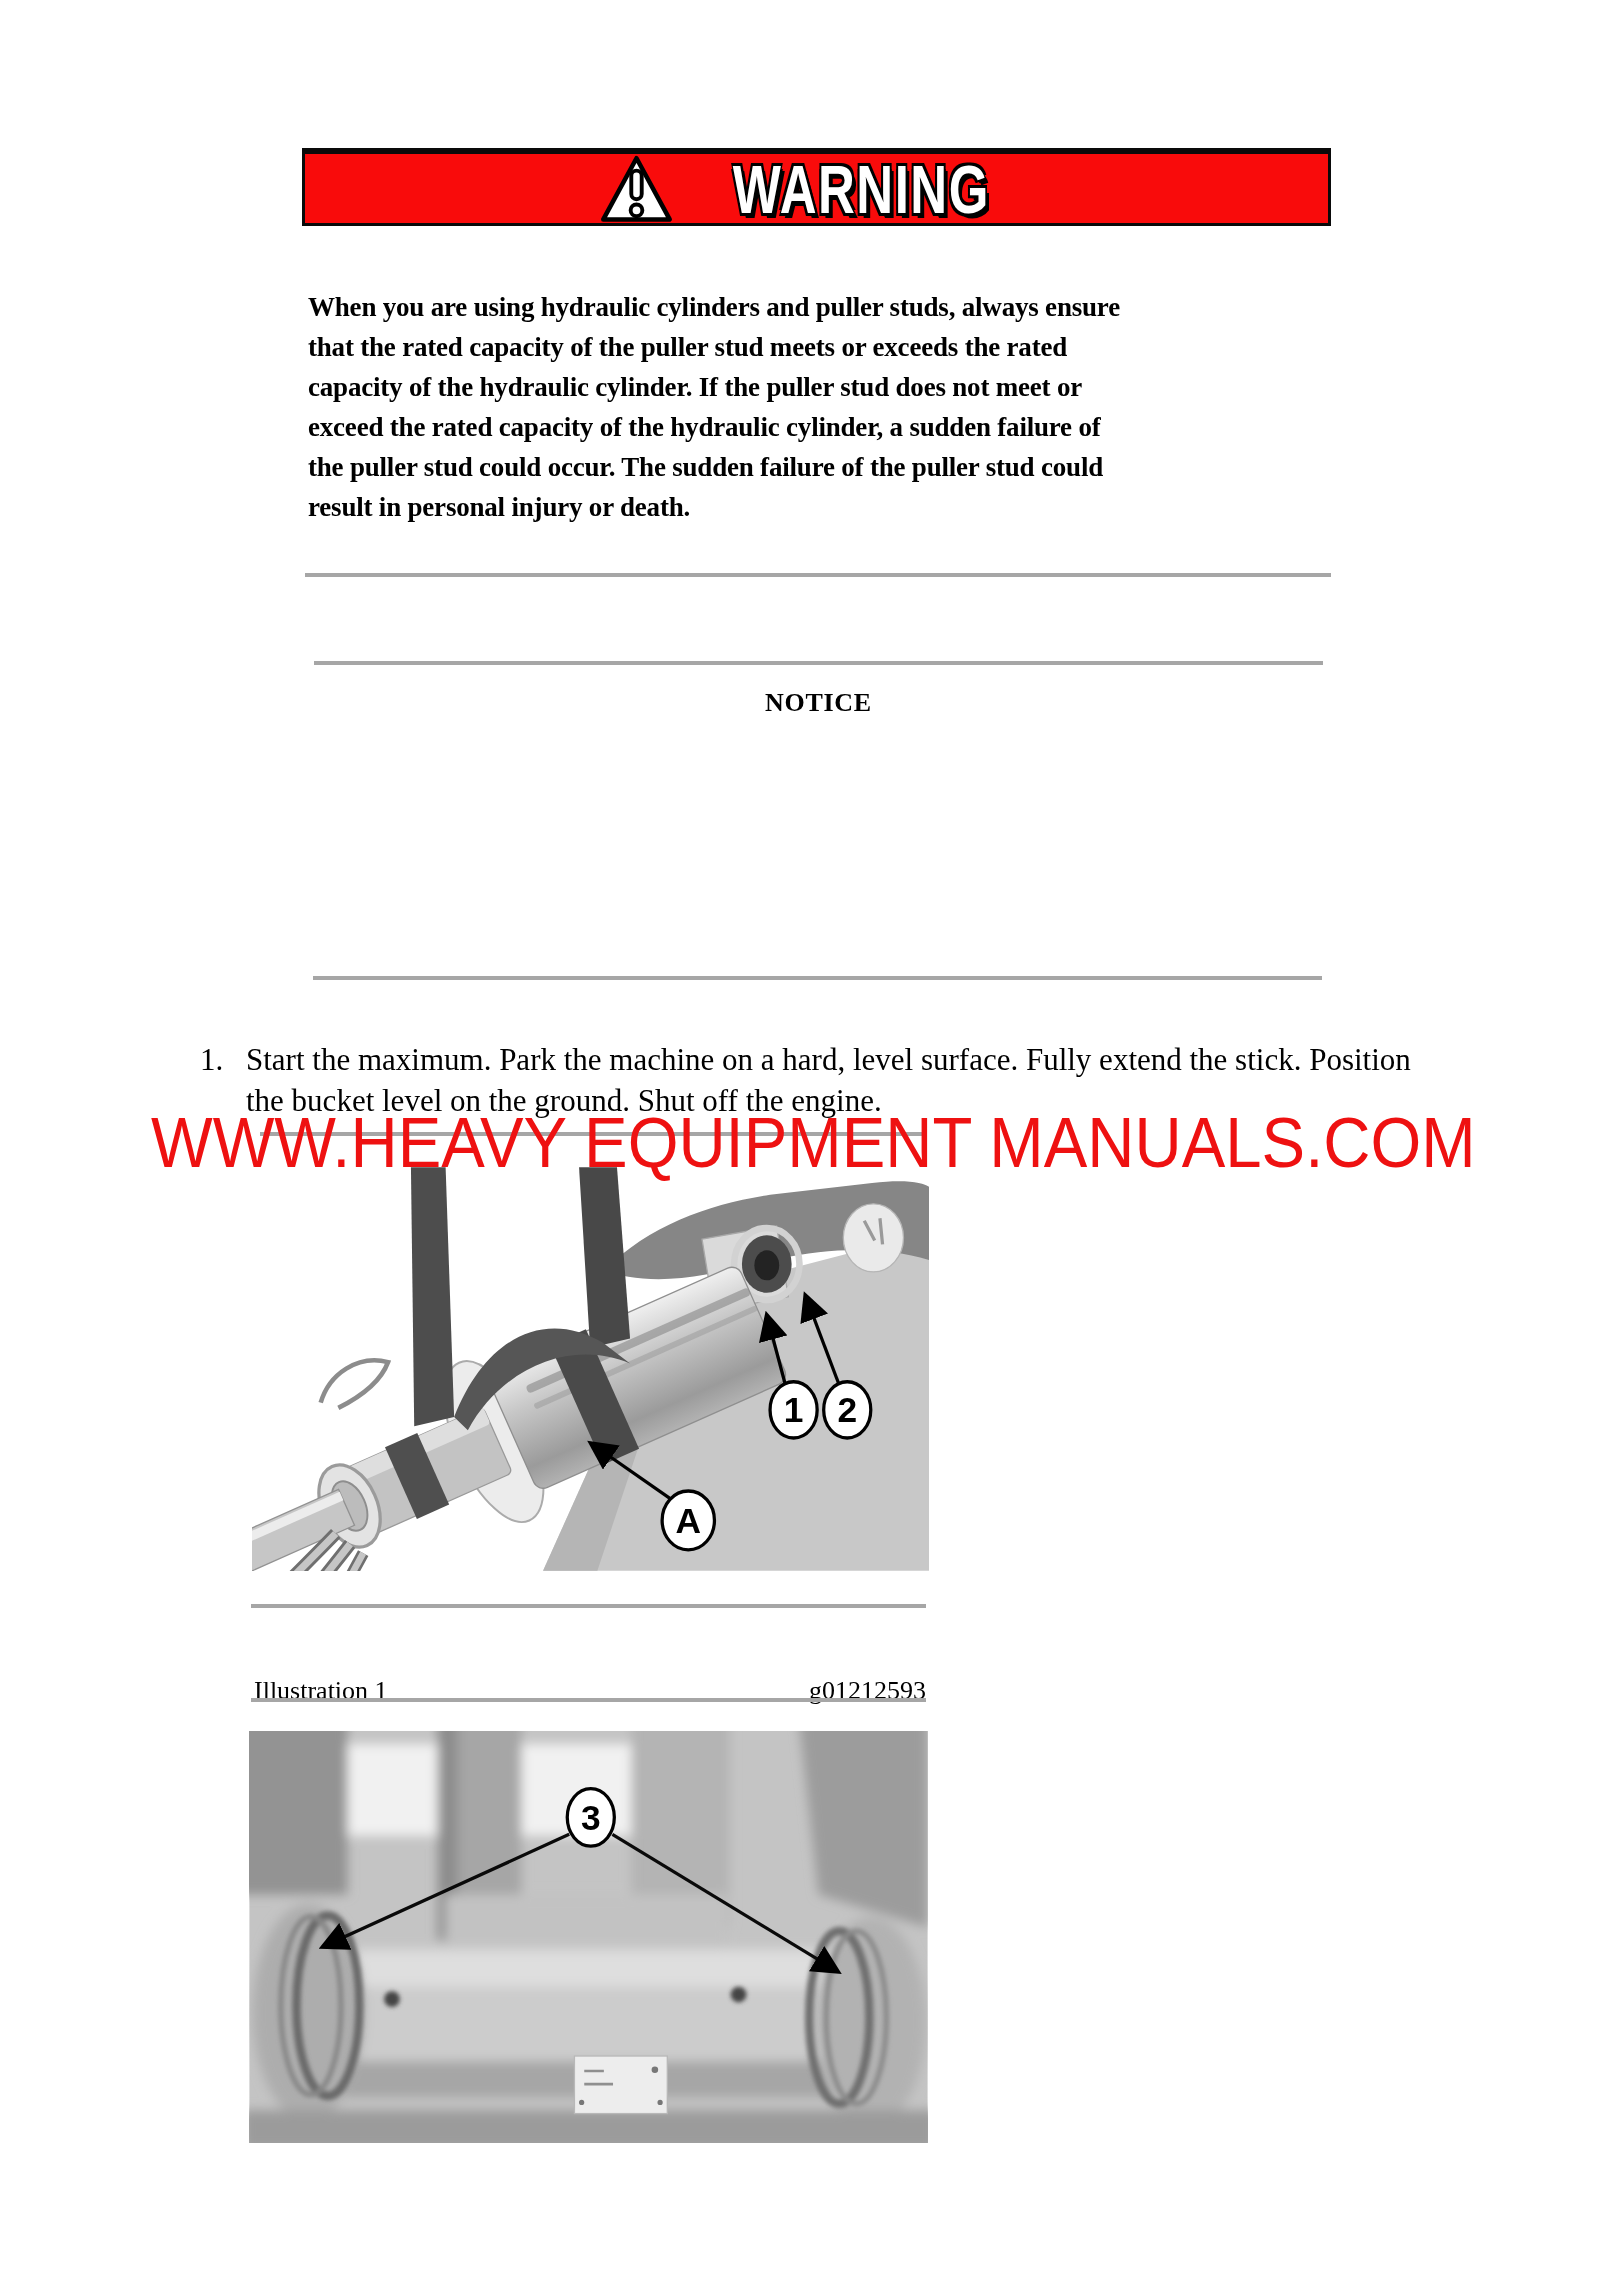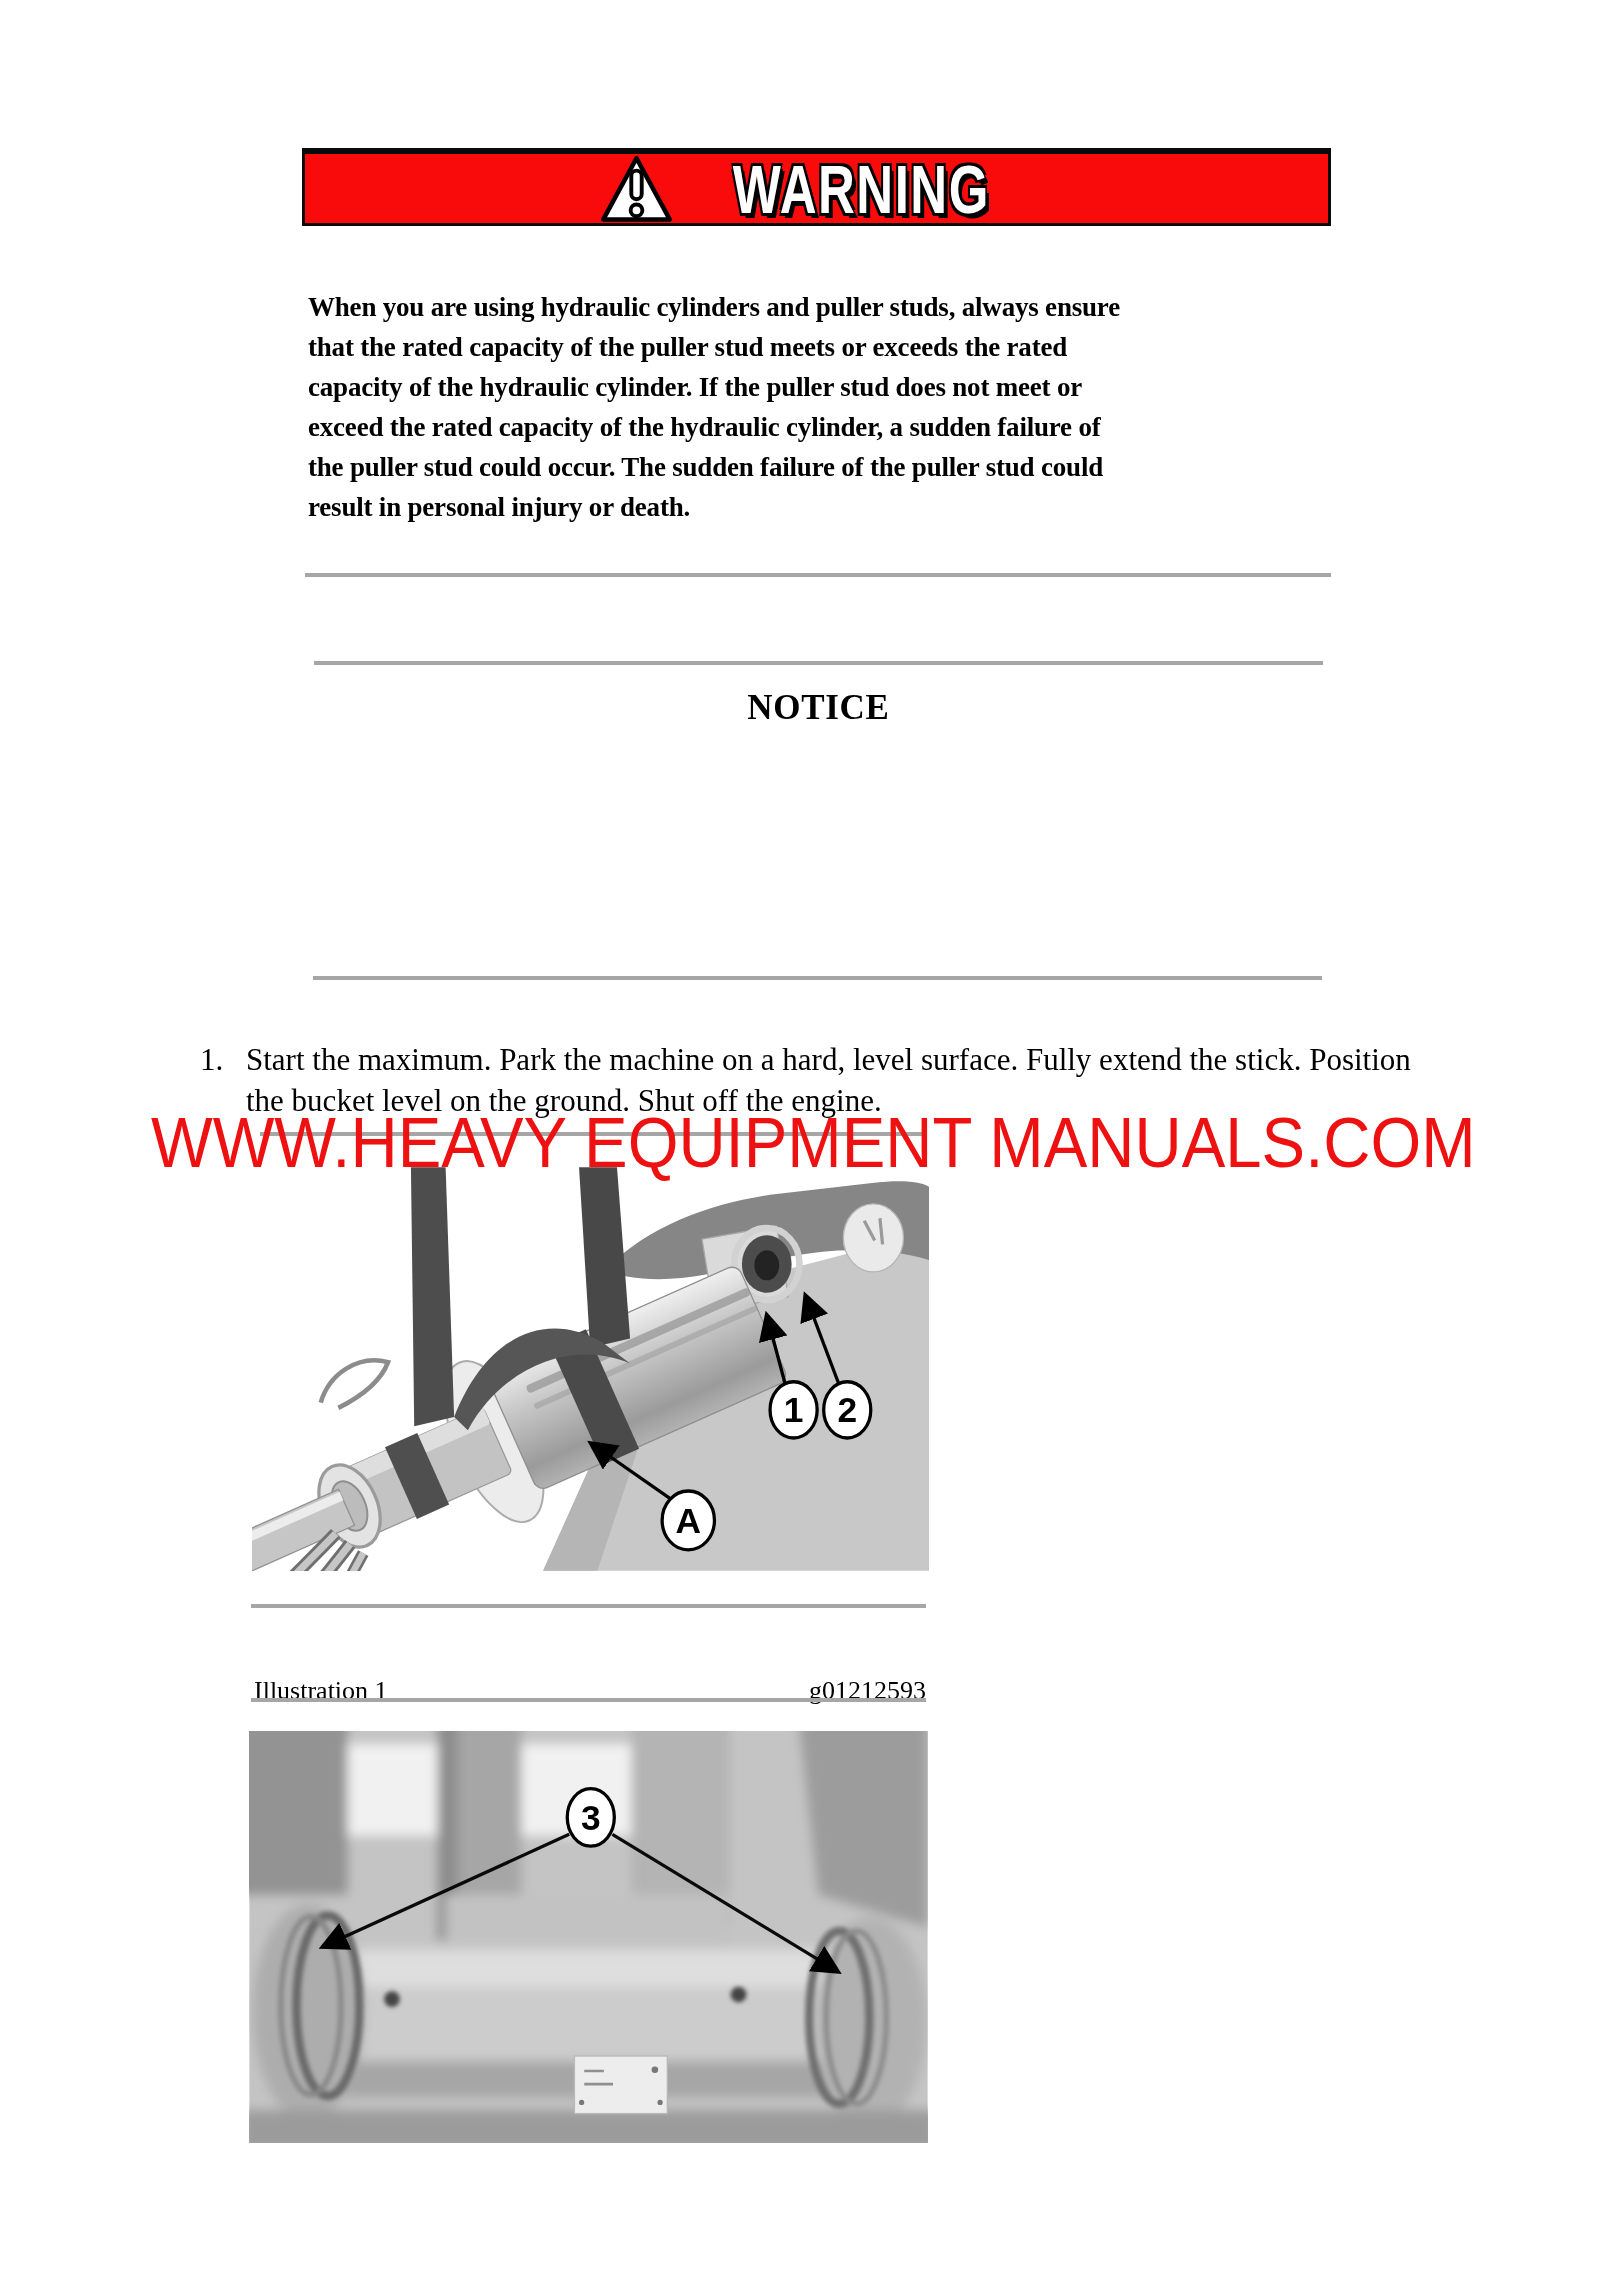--- a/index.html
+++ b/index.html
@@ -22,21 +22,21 @@
     white-space:nowrap;
   }
   
   .body-bold{
     font-weight:700;font-size:27px;line-height:40px;color:#000;
     letter-spacing:-0.2px;white-space:pre-line;
   }
   .warn-text{left:308px;top:287px;width:1025px;}
   .notice-title{
     left:308px;top:688px;width:1021px;text-align:center;
-    font-weight:700;font-size:35px;color:#000;letter-spacing:0.7px;
+    font-weight:700;font-size:26px;color:#000;letter-spacing:0.7px;
   }
   .notice-text{left:312px;top:760px;width:1018px;}
   .step-num{left:200px;top:1039px;font-size:31px;line-height:41px;color:#000;}
   .step-text{
     left:246px;top:1039px;width:1224px;font-size:31px;line-height:41px;color:#000;
     white-space:pre-line;
   }
   
   .rule{background:#a6a6a6;height:3.9px;}
   .rule1{left:305px;top:573px;width:1026px;}

